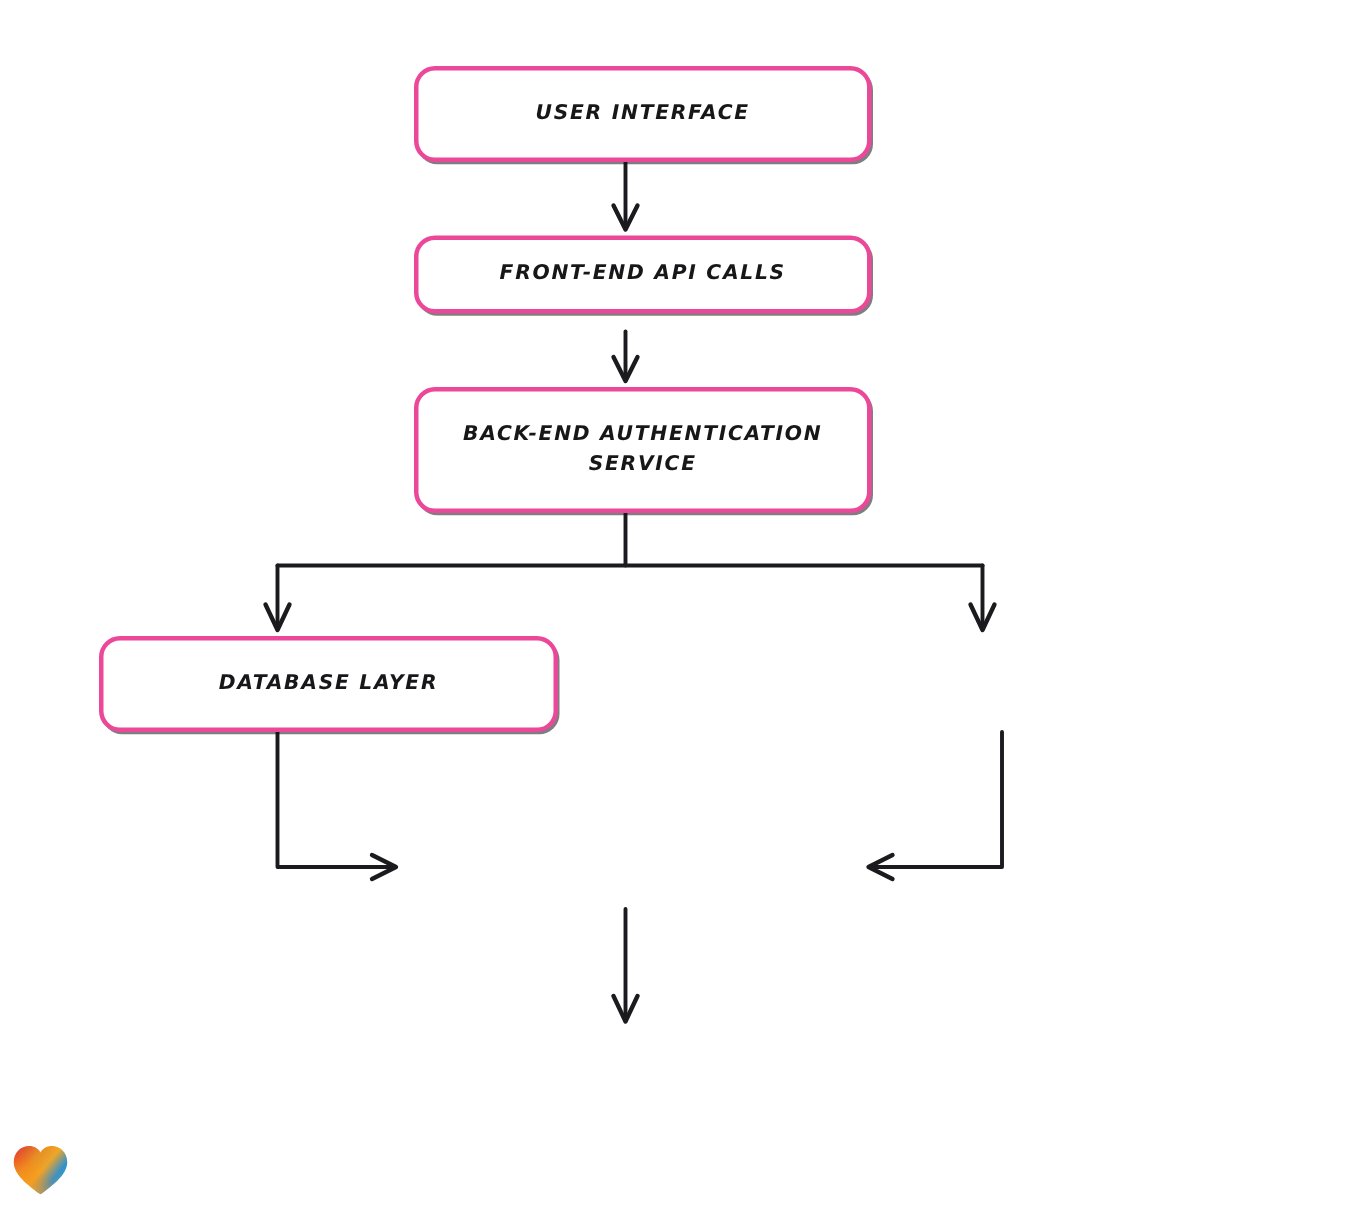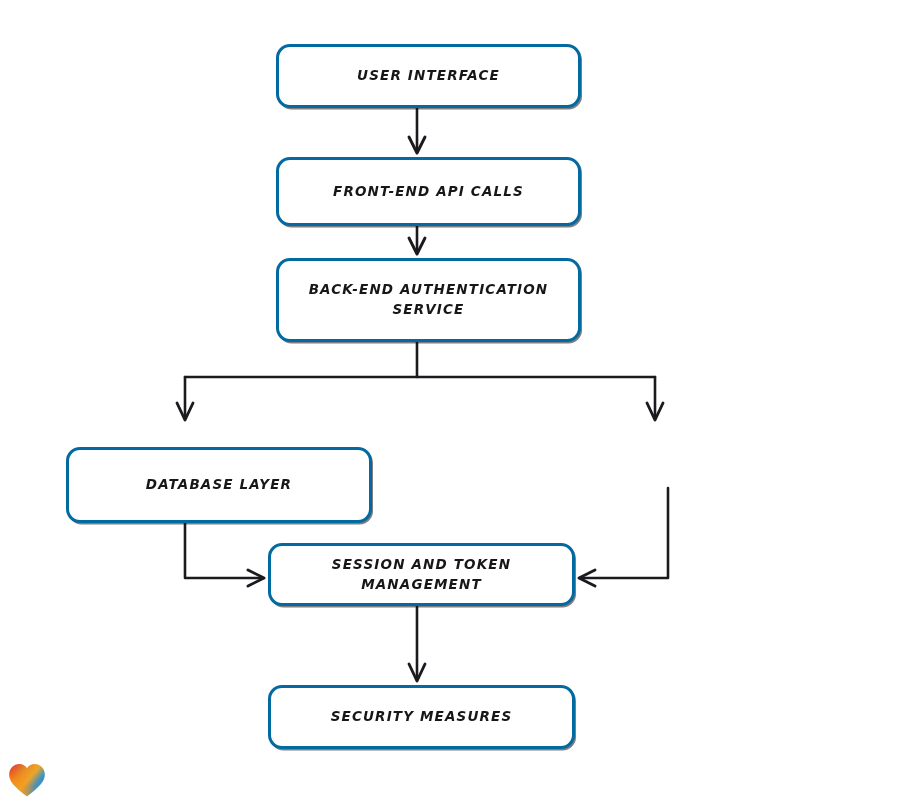--- a/index.html
+++ b/index.html
@@ -20,21 +20,21 @@
   #canvas {
     position: absolute;
     left: 0; top: 0;
     width: 911px;
     height: 810px;
   }
 
   
   .node {
     position: absolute;
-    border: 3px solid #0369a1;
+    border: 3px solid #ec4899;
     border-radius: 14px;
     background: #ffffff;
     display: flex;
     align-items: center;
     justify-content: center;
     text-align: center;
     color: #17171a;
     font-family: "DejaVu Sans", sans-serif;
     font-size: 13.5px;
     font-style: italic;
@@ -42,23 +42,23 @@
     letter-spacing: 1.15px;
     line-height: 1.45;
     padding: 4px 14px;
     text-transform: uppercase;
     font-variant: small-caps;
     box-shadow: 1.5px 2px 0 -0.5px rgba(20,20,24,0.55);
   }
   .node .label { display: block; white-space: pre-line; }
 
   #node-user-interface      { left: 276px; top: 44px;  width: 305px; height: 64px; }
-  #node-frontend-api        { left: 276px; top: 157px; width: 305px; height: 69px; }
+  #node-frontend-api        { left: 276px; top: 157px; width: 305px; height: 52px; }
   #node-backend-auth        { left: 276px; top: 258px; width: 305px; height: 84px; text-align: center; }
-  #node-database-layer      { left: 66px;  top: 447px; width: 306px; height: 76px; text-align: right; }
+  #node-database-layer      { left: 66px;  top: 424px; width: 306px; height: 64px; text-align: right; }
   #node-third-party-auth    { left: 452px; top: 424px; width: 306px; height: 64px; }
   #node-session-token       { left: 268px; top: 543px; width: 307px; height: 63px; }
   #node-security-measures   { left: 268px; top: 685px; width: 307px; height: 64px; }
 
   
   #connectors {
     position: absolute;
     left: 0; top: 0;
     width: 911px;
     height: 810px;
@@ -147,28 +147,21 @@
   <div class="node" id="node-backend-auth">
     <span class="label">Back-End Authentication
 Service</span>
   </div>
 
   <div class="node" id="node-database-layer">
     <span class="label">Database Layer</span>
   </div>
 
 
-  <div class="node" id="node-session-token">
-    <span class="label">Session and Token
-Management</span>
-  </div>
 
-  <div class="node" id="node-security-measures">
-    <span class="label">Security Measures</span>
-  </div>
 
   <svg id="heart-badge" viewBox="0 0 38 36" width="38" height="36">
     <defs>
       <linearGradient id="heartGrad" x1="0%" y1="12%" x2="100%" y2="88%">
         <stop offset="0%" stop-color="#e8342c"></stop>
         <stop offset="30%" stop-color="#f08b1d"></stop>
         <stop offset="52%" stop-color="#f5a623"></stop>
         <stop offset="74%" stop-color="#2b8fd6"></stop>
         <stop offset="100%" stop-color="#19b6c9"></stop>
       </linearGradient>

